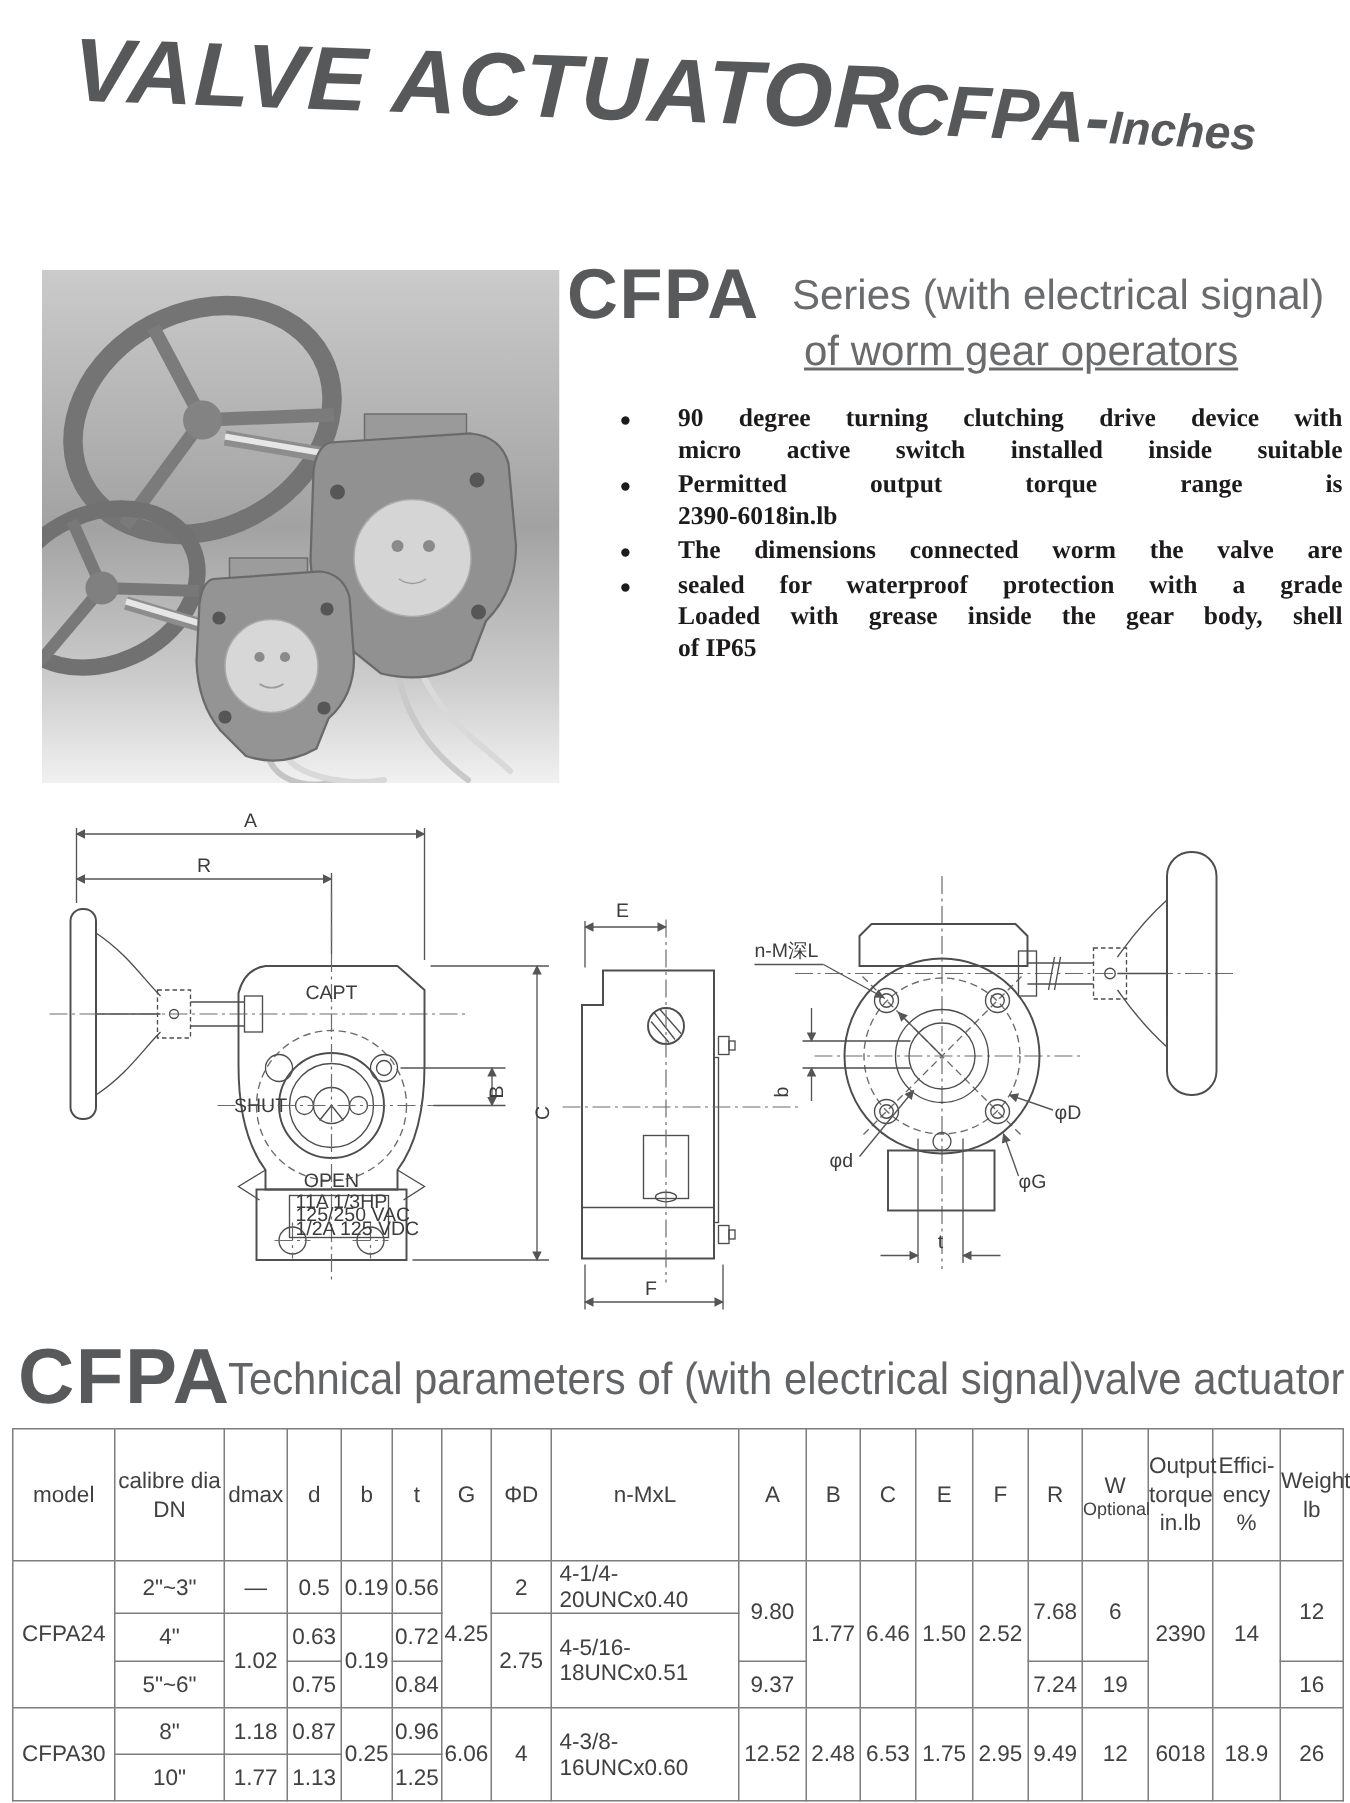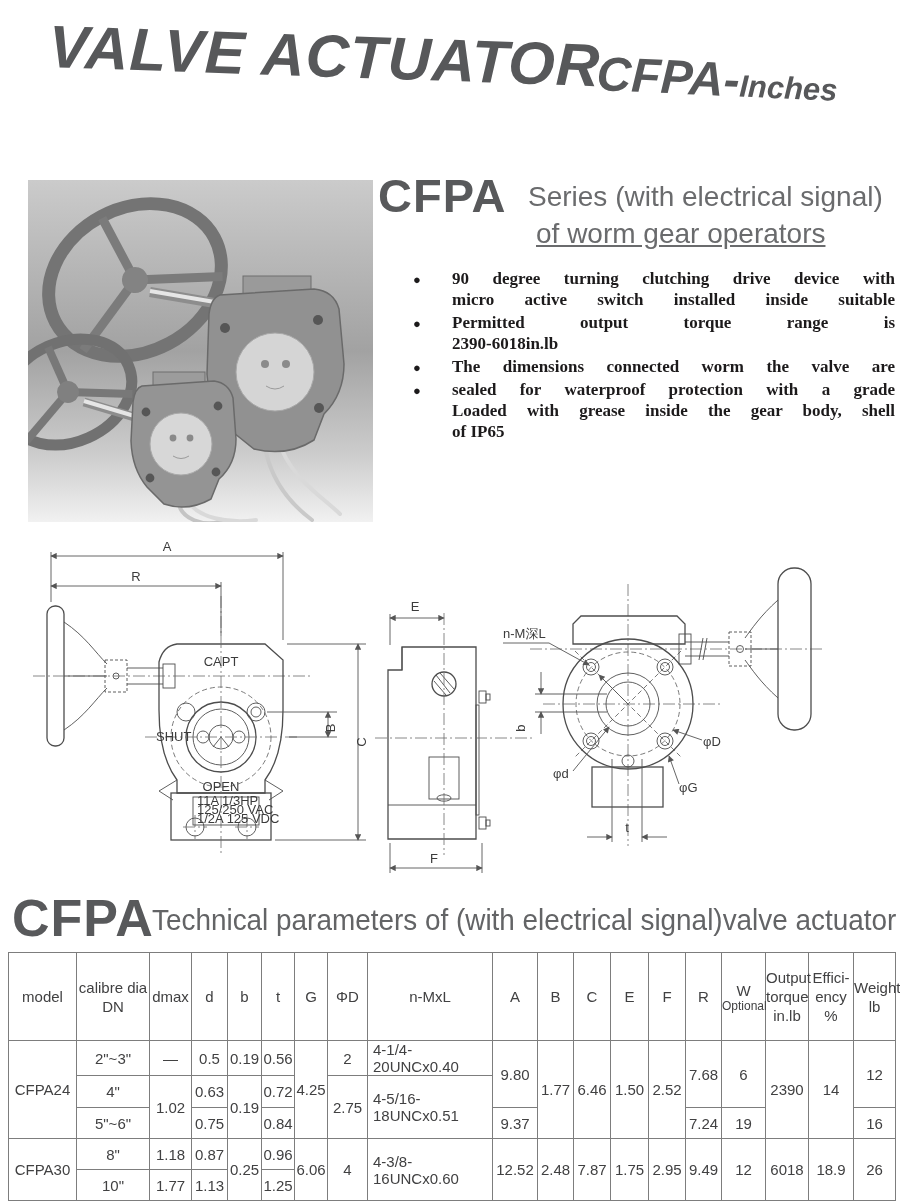--- a/index.html
+++ b/index.html
@@ -448,21 +448,21 @@
         <td>8"</td>
         <td>1.18</td>
         <td>0.87</td>
         <td rowspan="2">0.25</td>
         <td>0.96</td>
         <td rowspan="2">6.06</td>
         <td rowspan="2">4</td>
         <td class="left" rowspan="2">4-3/8-16UNCx0.60</td>
         <td rowspan="2">12.52</td>
         <td rowspan="2">2.48</td>
-        <td rowspan="2">7.87</td>
+        <td rowspan="2">6.53</td>
         <td rowspan="2">1.75</td>
         <td rowspan="2">2.95</td>
         <td rowspan="2">9.49</td>
         <td rowspan="2">12</td>
         <td rowspan="2">6018</td>
         <td rowspan="2">18.9</td>
         <td rowspan="2">26</td>
       </tr>
       <tr style="height:31px">
         <td>10"</td>

